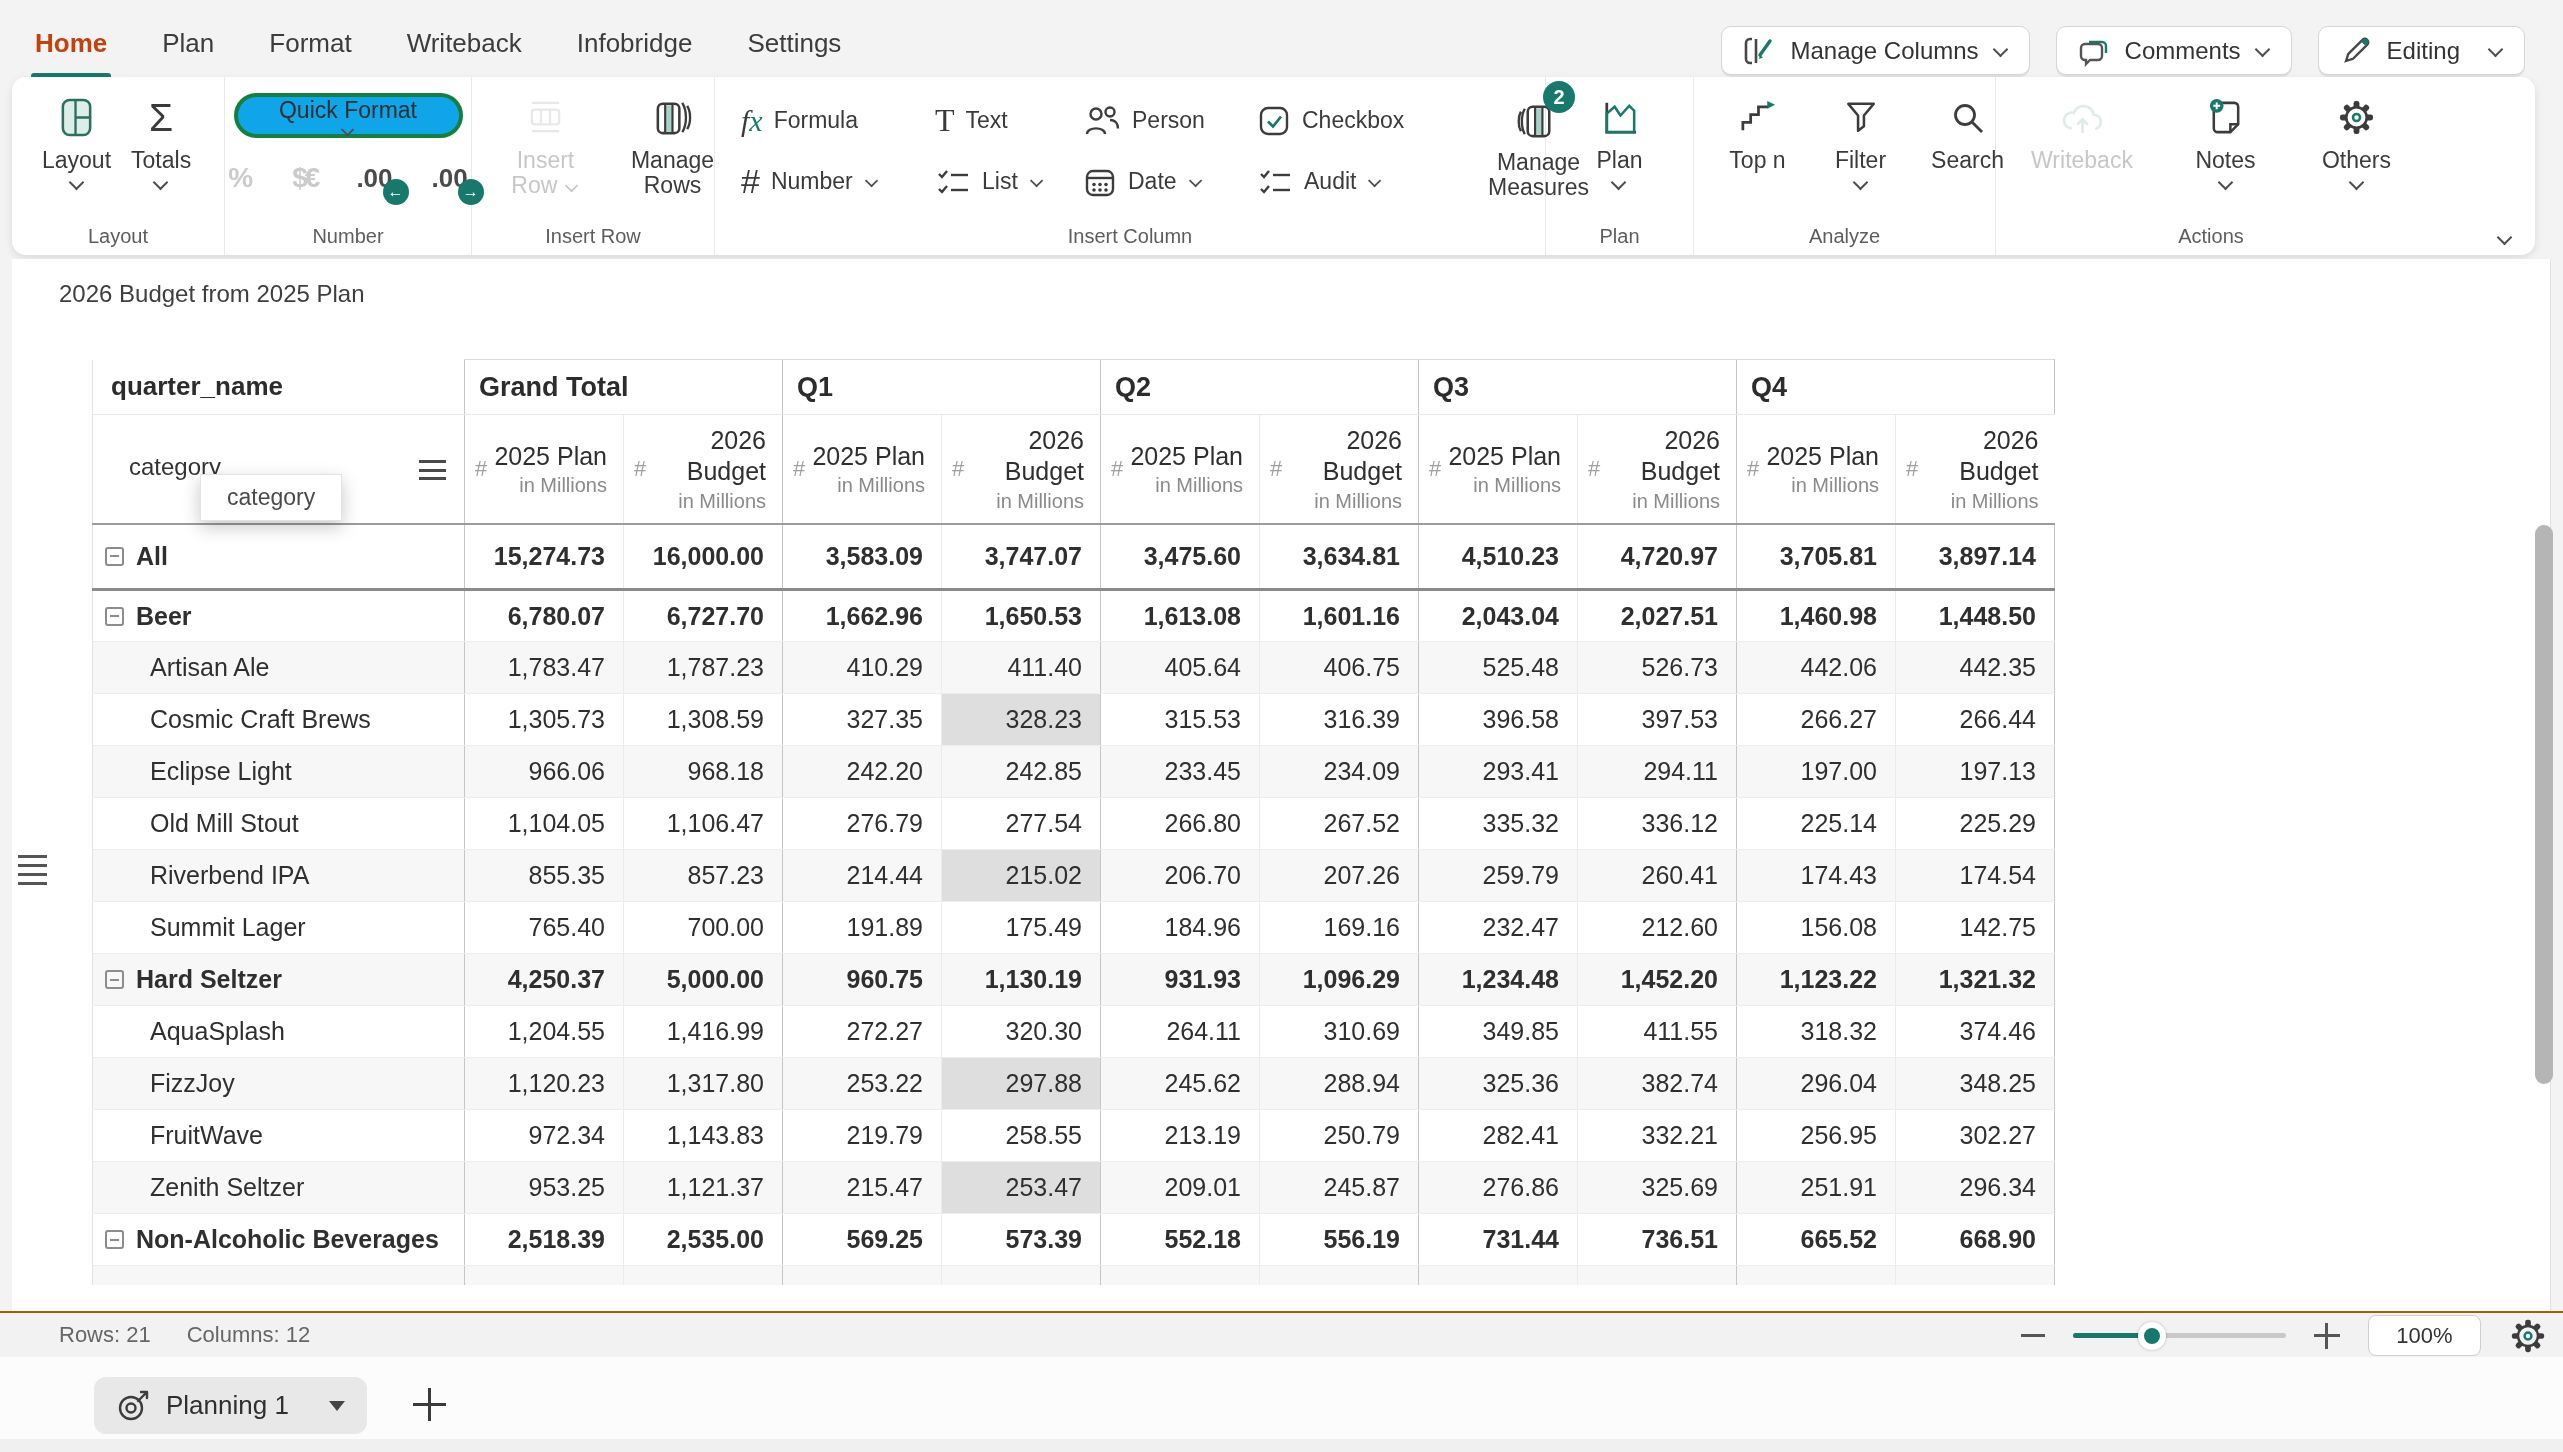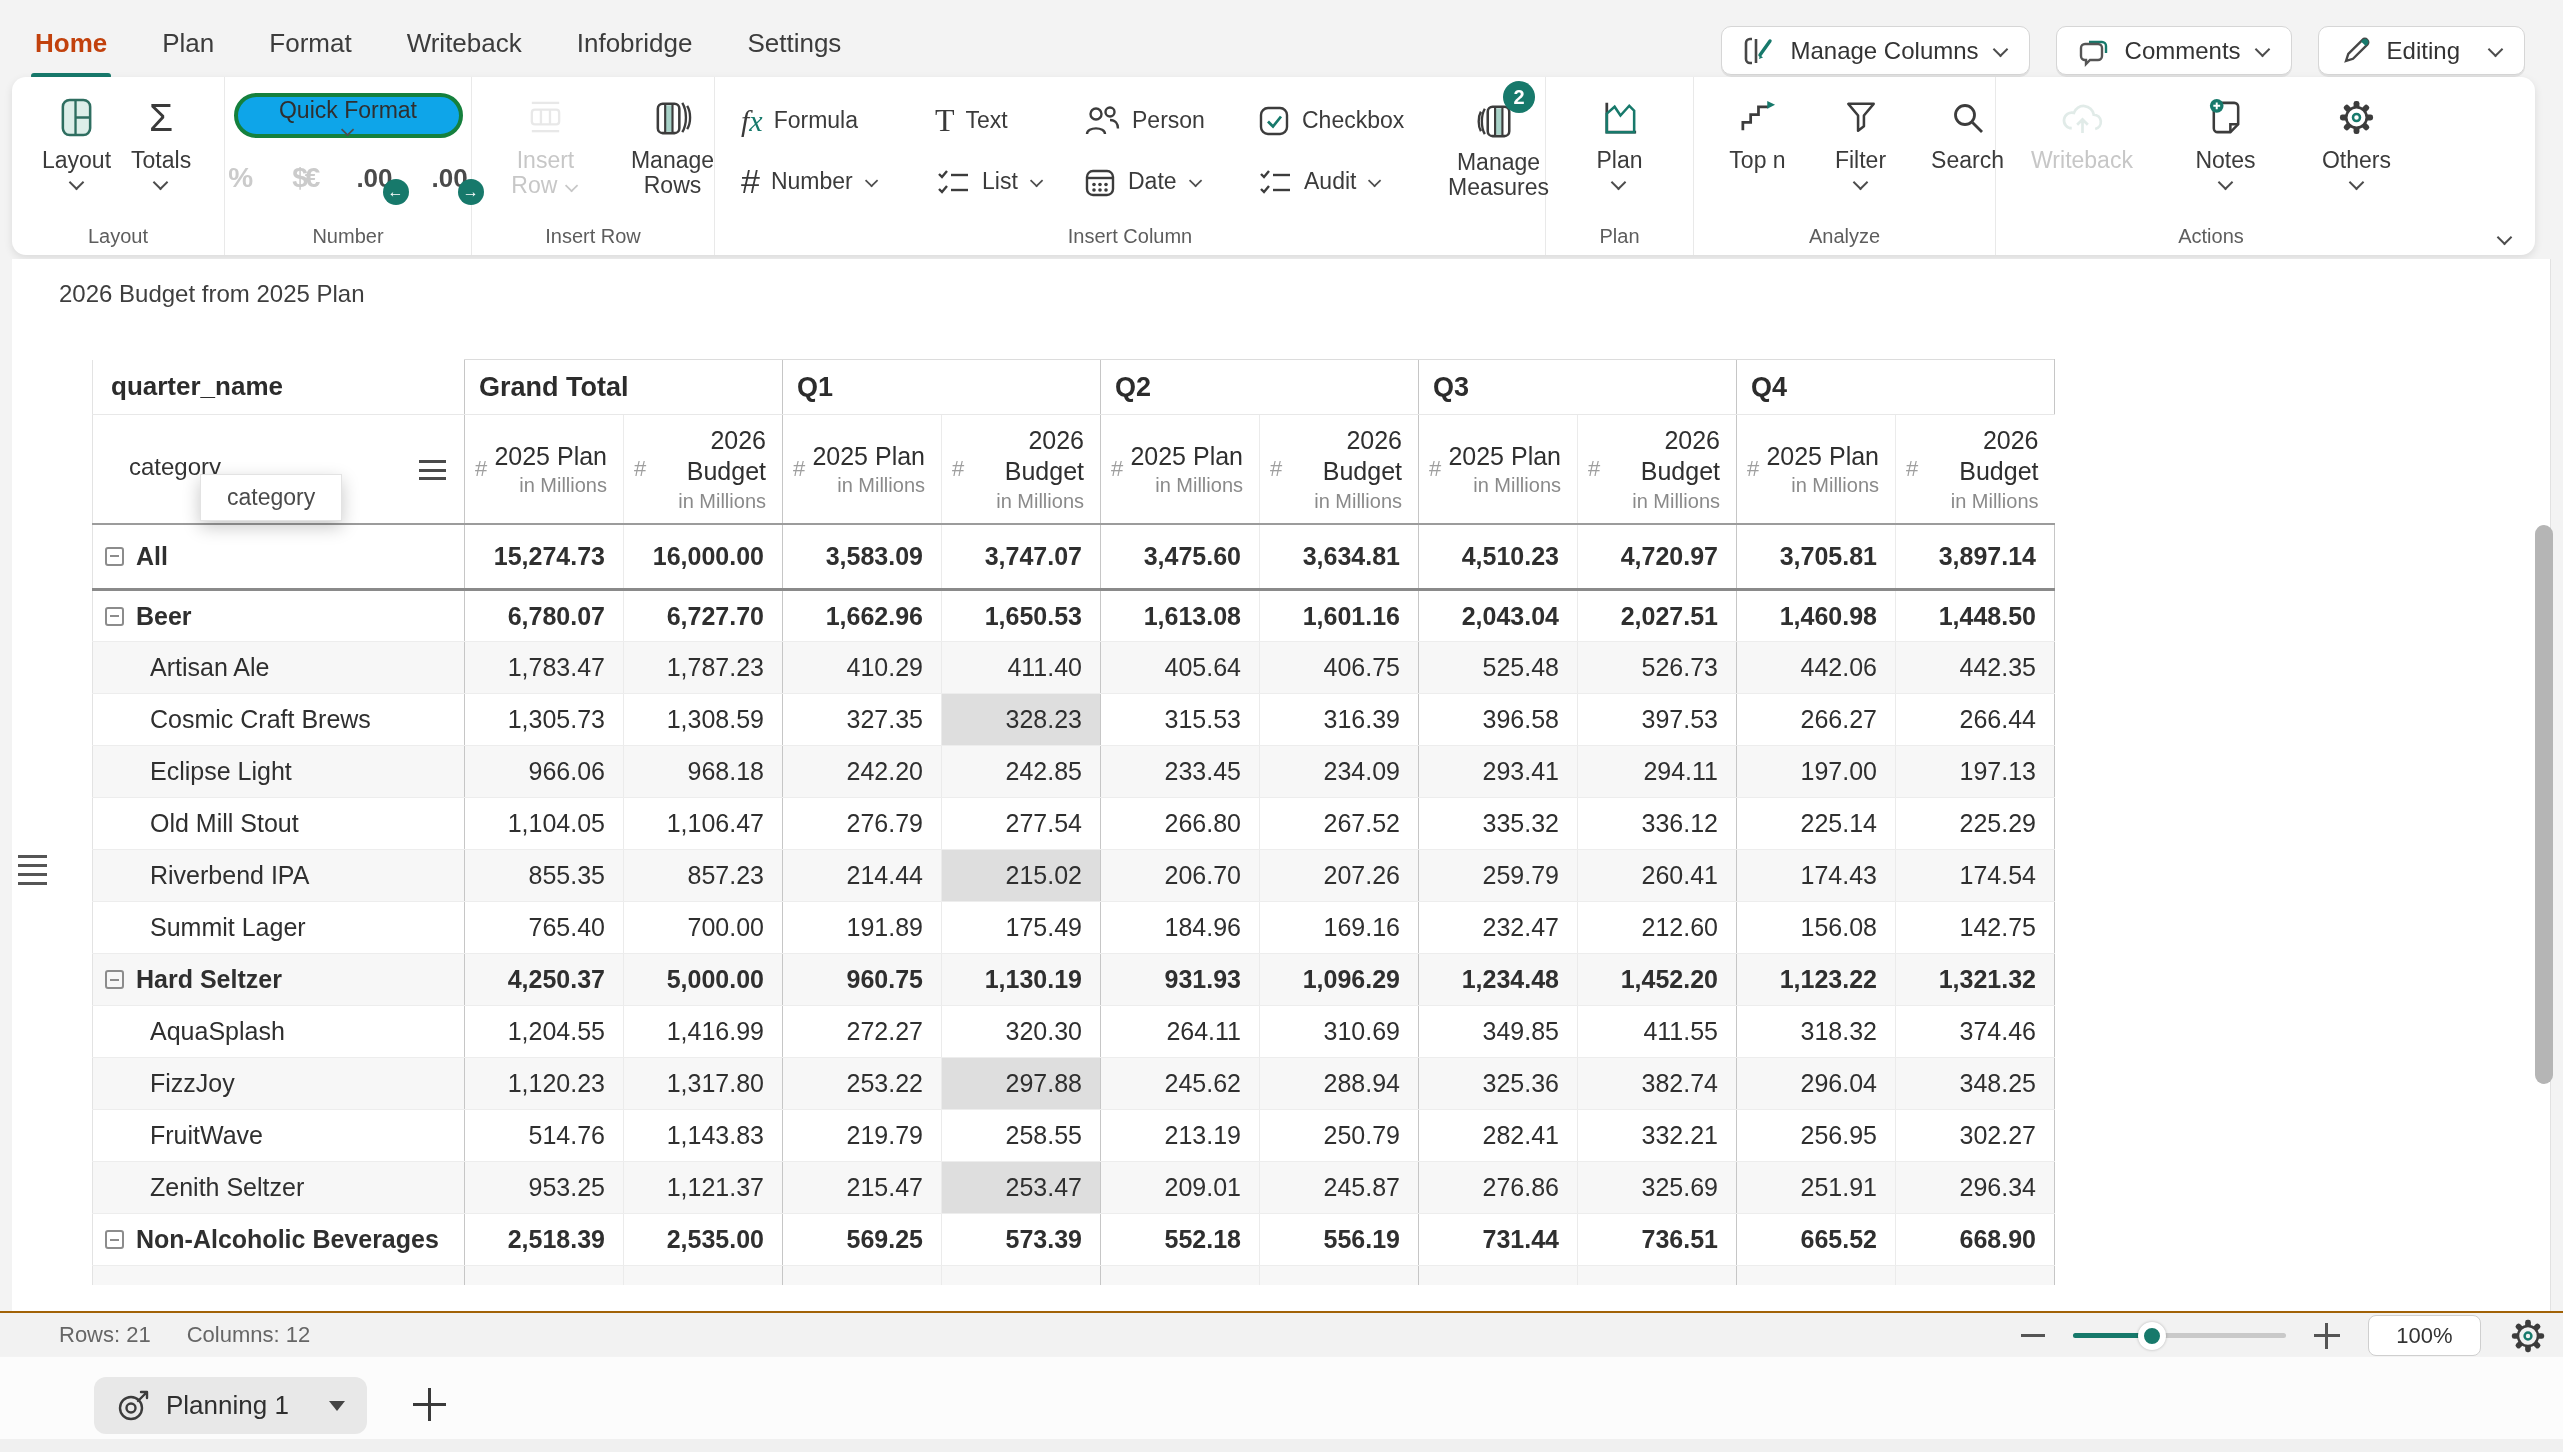--- a/index.html
+++ b/index.html
@@ -219,21 +219,21 @@
               <path d="M15.5 8.5v29M23 8.5v29" stroke="#3c3c3c" stroke-width="2.2"></path>
               <path d="M33 7c5 8 5 22 0 30M38 10c4 6.5 4 17.5 0 24" stroke="#3c3c3c" stroke-width="2.4"></path>
             </svg>
         </span>
         <span class="lbl two">Manage Rows</span>
       </div>
     </div>
     <div class="rg-label">Insert Row</div>
   </div>
 
-  <div class="rgroup" style="width:831px; display:flex;">
+  <div class="rgroup" style="width:831px; display:flex;gap:40px;">
     <div class="icgrid">
       <div class="small-btn">
         <span style="font-size:30px;"><i style="font-family:'Liberation Serif',serif;color:#3a3a3a;">f</i><i style="font-family:'Liberation Serif',serif;color:#17796B;">x</i></span>
         <span class="lbl">Formula</span>
       </div>
       <div class="small-btn">
         <span style="font-size:32px;color:#3a3a3a;font-family:'Liberation Serif',serif;">T</span>
         <span class="lbl">Text</span>
       </div>
       <div class="small-btn">
@@ -730,21 +730,21 @@
           <td class="num sub">382.74</td>
           <td class="num gstart">296.04</td>
           <td class="num sub">348.25</td>
         </tr>
         <tr class="item">
           <td class="lab">
             <div class="lab-inner">
               <span>FruitWave</span>
             </div>
           </td>
-          <td class="num gstart">514.76</td>
+          <td class="num gstart">972.34</td>
           <td class="num sub">1,143.83</td>
           <td class="num gstart">219.79</td>
           <td class="num sub">258.55</td>
           <td class="num gstart">213.19</td>
           <td class="num sub">250.79</td>
           <td class="num gstart">282.41</td>
           <td class="num sub">332.21</td>
           <td class="num gstart">256.95</td>
           <td class="num sub">302.27</td>
         </tr>

